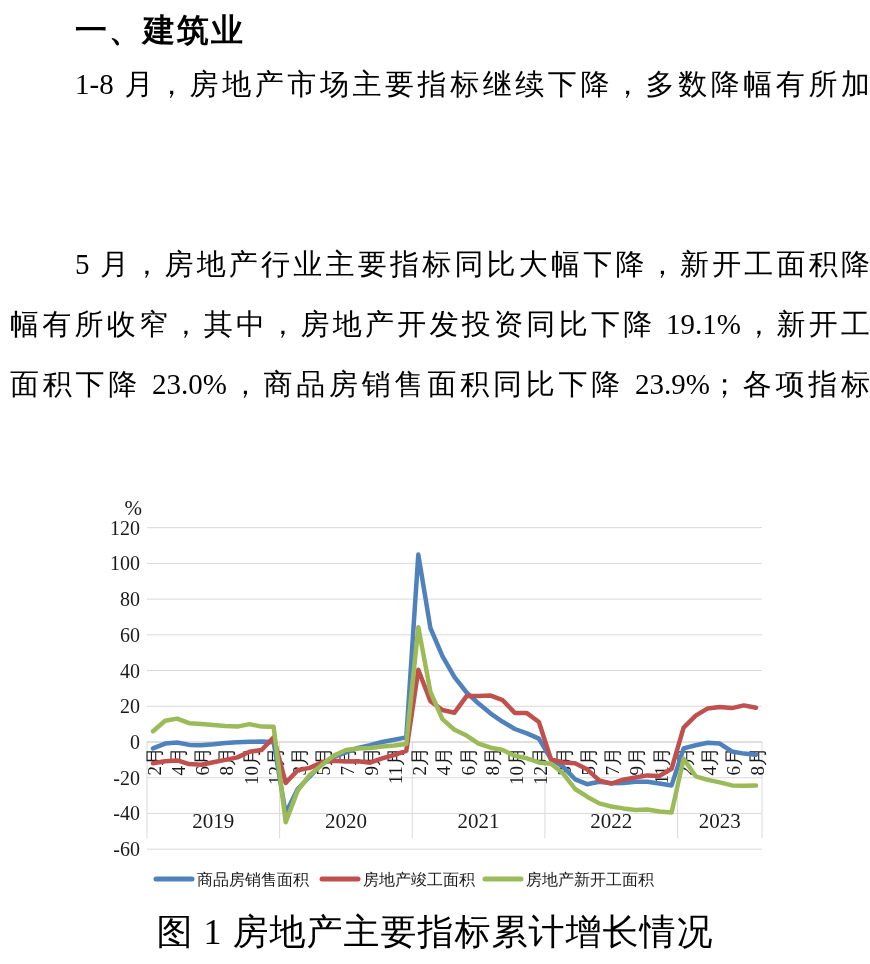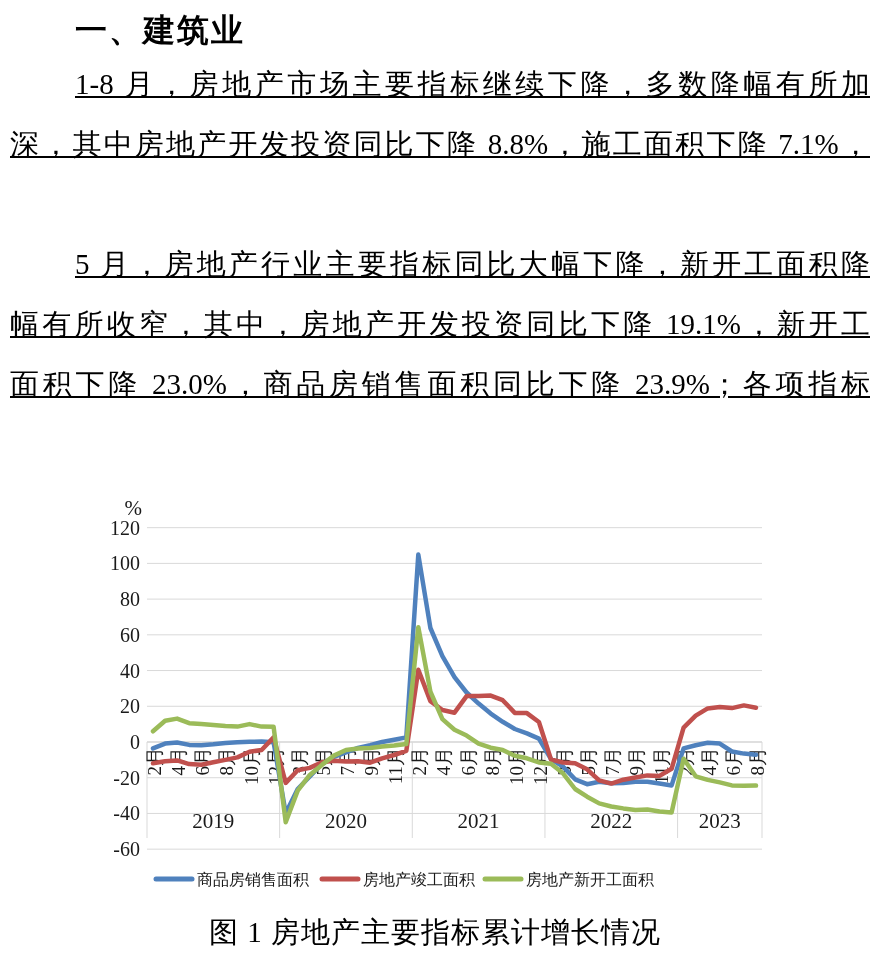--- a/index.html
+++ b/index.html
@@ -4,44 +4,43 @@
 <style>
   html,body{margin:0;padding:0;}
   body{
     width:870px;height:964px;position:relative;background:#ffffff;overflow:hidden;
     font-family:"Liberation Serif","DejaVu Serif",serif;color:#000;
   }
   .heading{
     position:absolute;left:75px;top:10px;font-size:32px;line-height:40px;font-weight:bold;
     font-family:Liberation Sans, sans-serif;letter-spacing:2px;
   }
-  .para{position:absolute;left:10px;right:0;text-decoration:underline;}
+  .para{position:absolute;left:10px;right:0;}
   .para1{top:64px;}
   .para2{top:244px;}
   .bodyline{
     height:60px;line-height:40px;font-size:29px;
     text-align:justify;text-align-last:justify;white-space:nowrap0;
   }
   .bodyline.first{padding-left:65px;}
   .bodyline.plast{text-align-last:left;}
   .figure{position:absolute;left:0;top:490px;width:870px;height:424px;}
   svg text{font-family:"Liberation Serif","DejaVu Serif",serif;fill:#1a1a1a;}
   .caption{
     position:absolute;left:0;right:0;top:912px;text-align:center;
-    font-size:29px;line-height:40px;letter-spacing:1px;
+    font-size:36px;line-height:40px;letter-spacing:1px;
   }
 </style>
 </head>
 <body>
 
 <div class="heading">一、建筑业</div>
 
 <div class="para para1">
     <div class="bodyline first">1-8 月，房地产市场主要指标继续下降，多数降幅有所加</div>
-    <div class="bodyline">深，其中房地产开发投资同比下降 8.8%，施工面积下降 7.1%，</div>
   </div>
 <div class="para para2">
     <div class="bodyline first">5 月，房地产行业主要指标同比大幅下降，新开工面积降</div>
     <div class="bodyline">幅有所收窄，其中，房地产开发投资同比下降 19.1%，新开工</div>
     <div class="bodyline">面积下降 23.0%，商品房销售面积同比下降 23.9%；各项指标</div>
   </div>
 
 <div class="figure">
   <svg width="870" height="424" viewBox="0 490 870 424" xmlns="http://www.w3.org/2000/svg">
     <text x="142" y="515" text-anchor="end" font-size="21">%</text>

